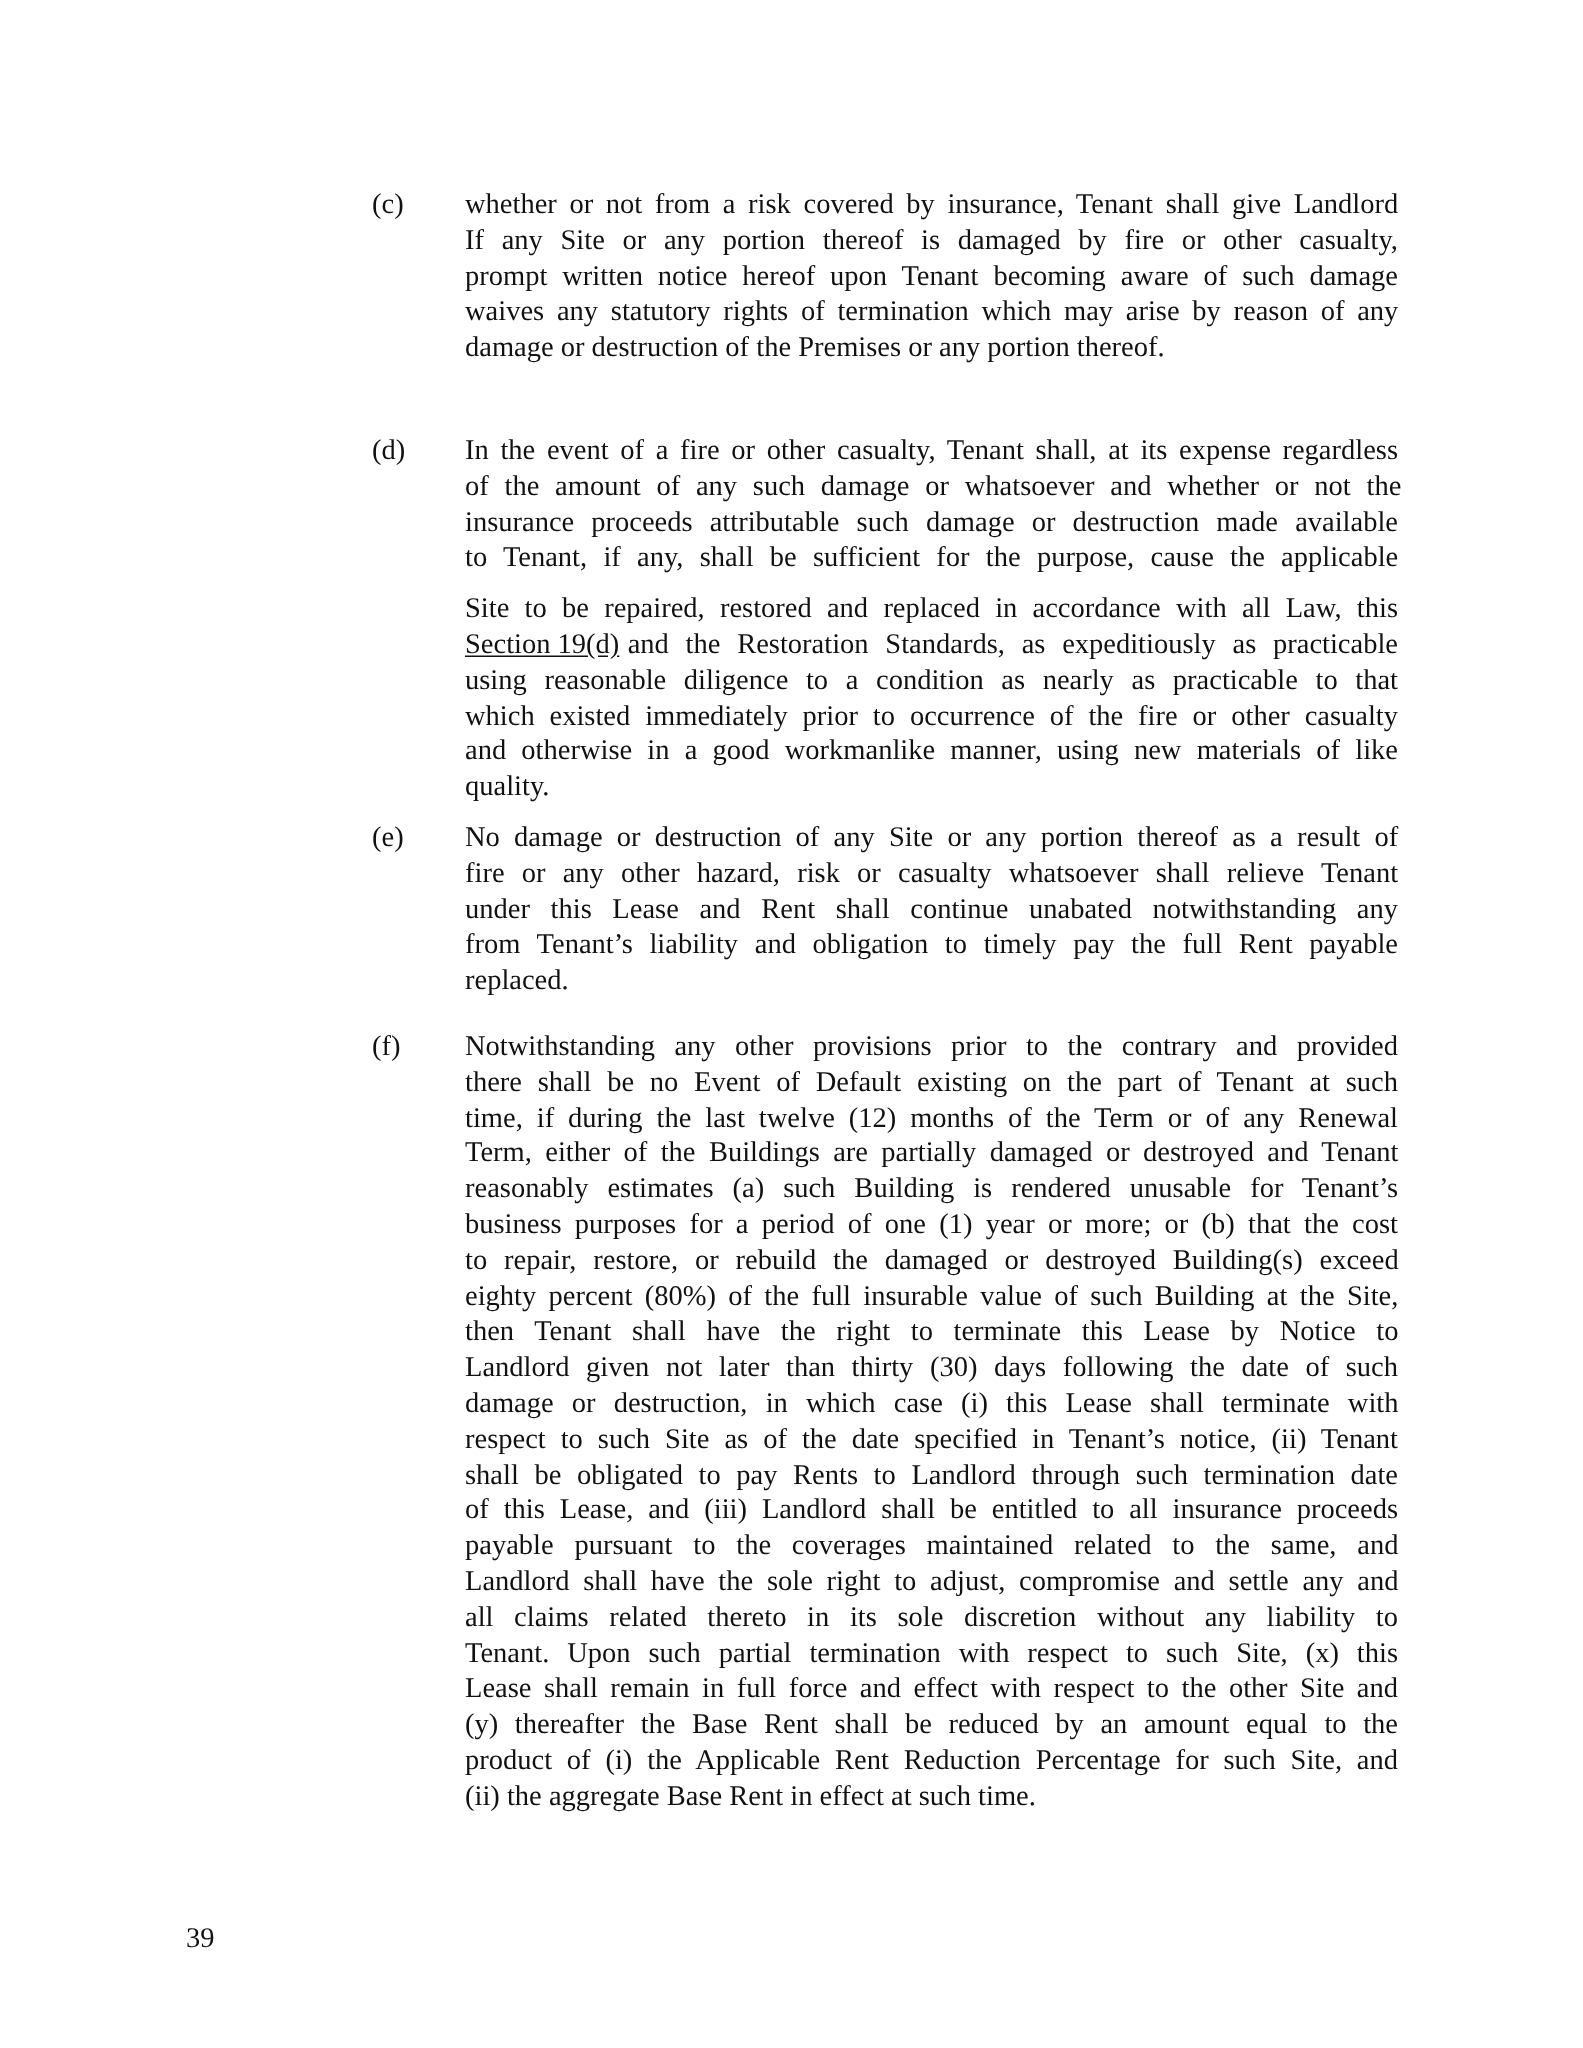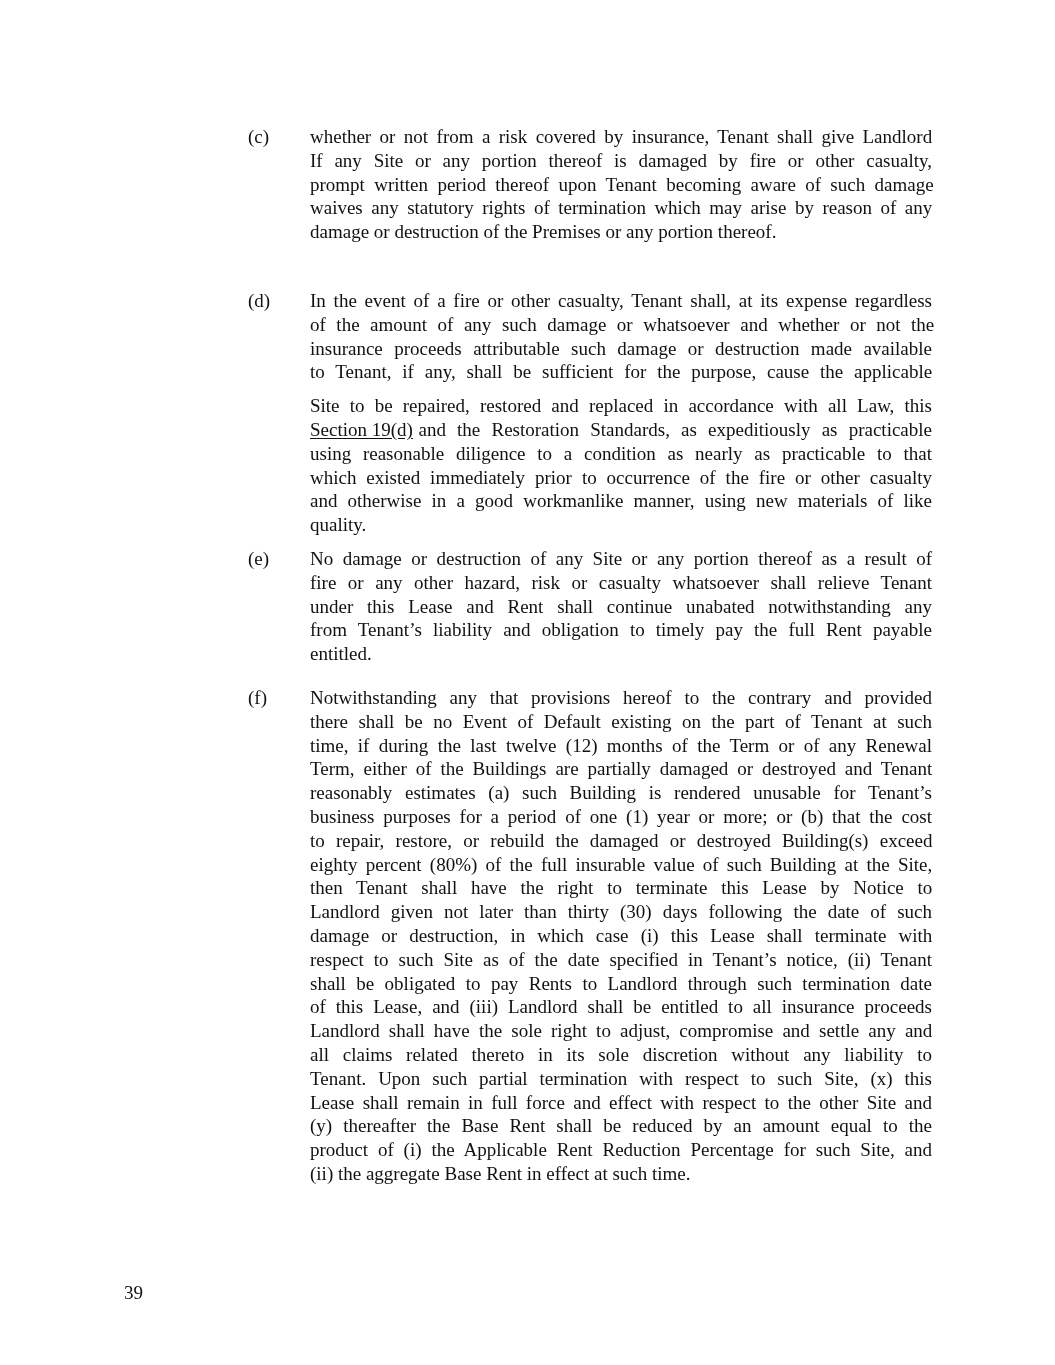--- a/index.html
+++ b/index.html
@@ -68,21 +68,21 @@
 </head>
 <body>
 
 <div class="page">
 
   <div class="para" style="top:125px;">
     <span class="para-label">(c)</span>
     <div class="para-body">
       <span class="line" style="display: block; width: auto; word-spacing: 3.66667px;">whether or not from a risk covered by insurance, Tenant shall give Landlord</span>
       <span class="line" style="display: block; width: auto; word-spacing: 7px;">If any Site or any portion thereof is damaged by fire or other casualty,</span>
-      <span class="line" style="display: block; width: auto; word-spacing: 4.6px;">prompt written period thereof upon Tenant becoming aware of such damage</span>
+      <span class="line" style="display: block; width: auto; word-spacing: 4.6px;">prompt written notice hereof upon Tenant becoming aware of such damage</span>
       <span class="line" style="display: block; width: auto; word-spacing: 3.75px;">waives any statutory rights of termination which may arise by reason of any</span>
       <span class="line last">damage or destruction of the Premises or any portion thereof.</span>
     </div>
   </div>
 
   <div class="para" style="top:289px;">
     <span class="para-label">(d)</span>
     <div class="para-body">
       <span class="line" style="display: block; width: auto; word-spacing: 3px;">In the event of a fire or other casualty, Tenant shall, at its expense regardless</span>
       <span class="line" style="display: block; width: auto; word-spacing: 5.76923px;">of the amount of any such damage or whatsoever and whether or not the</span>
@@ -100,41 +100,42 @@
     </div>
   </div>
 
   <div class="para" style="top:547px;">
     <span class="para-label">(e)</span>
     <div class="para-body">
       <span class="line" style="display: block; width: auto; word-spacing: 4.71429px;">No damage or destruction of any Site or any portion thereof as a result of</span>
       <span class="line" style="display: block; width: auto; word-spacing: 6.72727px;">fire or any other hazard, risk or casualty whatsoever shall relieve Tenant</span>
       <span class="line" style="display: block; width: auto; word-spacing: 9px;">under this Lease and Rent shall continue unabated notwithstanding any</span>
       <span class="line" style="display: block; width: auto; word-spacing: 6.36364px;">from Tenant’s liability and obligation to timely pay the full Rent payable</span>
-      <span class="line last">entitled.</span>
+      <span class="line last">replaced.</span>
     </div>
   </div>
 
   <div class="para" style="top:686px;">
     <span class="para-label">(f)</span>
     <div class="para-body">
-      <span class="line" style="display: block; width: auto; word-spacing: 6.88889px;">Notwithstanding any that provisions hereof to the contrary and provided</span>
+      <span class="line" style="display: block; width: auto; word-spacing: 6.88889px;">Notwithstanding any other provisions prior to the contrary and provided</span>
       <span class="line" style="display: block; width: auto; word-spacing: 5.71429px;">there shall be no Event of Default existing on the part of Tenant at such</span>
       <span class="line" style="display: block; width: auto; word-spacing: 4.26667px;">time, if during the last twelve (12)  months of the Term or of any Renewal</span>
       <span class="line" style="display: block; width: auto; word-spacing: 4.18182px;">Term, either of the Buildings are partially damaged or destroyed and Tenant</span>
       <span class="line" style="display: block; width: auto; word-spacing: 7.88889px;">reasonably estimates (a) such Building is rendered unusable for Tenant’s</span>
       <span class="line" style="display: block; width: auto; word-spacing: 4.06667px;">business purposes for a period of one (1) year or more; or (b) that the cost</span>
       <span class="line" style="display: block; width: auto; word-spacing: 6.5px;">to repair, restore, or rebuild the damaged or destroyed Building(s) exceed</span>
       <span class="line" style="display: block; width: auto; word-spacing: 3.46154px;">eighty percent (80%) of the full insurable value of such Building at the Site,</span>
       <span class="line" style="display: block; width: auto; word-spacing: 9px;">then Tenant shall have the right to terminate this Lease by Notice to</span>
       <span class="line" style="display: block; width: auto; word-spacing: 6.25px;">Landlord given not later than thirty (30) days following the date of such</span>
       <span class="line" style="display: block; width: auto; word-spacing: 7.36364px;">damage or destruction, in which case (i) this Lease shall terminate with</span>
       <span class="line" style="display: block; width: auto; word-spacing: 5.23077px;">respect to such Site as of the date specified in Tenant’s notice, (ii) Tenant</span>
       <span class="line" style="display: block; width: auto; word-spacing: 5.63636px;">shall be obligated to pay Rents to Landlord through such termination date</span>
       <span class="line" style="display: block; width: auto; word-spacing: 5.16667px;">of this Lease, and (iii) Landlord shall be entitled to all insurance proceeds</span>
+      <span class="line" style="display: block; width: auto; word-spacing: 9.1px;">payable pursuant to the coverages maintained related to the same, and</span>
       <span class="line" style="display: block; width: auto; word-spacing: 4.41667px;">Landlord shall have the sole right to adjust, compromise and settle any and</span>
       <span class="line" style="display: block; width: auto; word-spacing: 9px;">all claims related thereto in its sole discretion without any liability to</span>
       <span class="line" style="display: block; width: auto; word-spacing: 6.58333px;">Tenant.  Upon such partial termination with respect to such Site, (x) this</span>
       <span class="line" style="display: block; width: auto; word-spacing: 3.57143px;">Lease shall remain in full force and effect with respect to the other Site and</span>
       <span class="line" style="display: block; width: auto; word-spacing: 6.30769px;">(y) thereafter the Base Rent shall be reduced by an amount equal to the</span>
       <span class="line" style="display: block; width: auto; word-spacing: 5.09091px;">product of (i) the Applicable Rent Reduction Percentage for such Site, and</span>
       <span class="line last">(ii) the aggregate Base Rent in effect at such time.</span>
     </div>
   </div>
 

